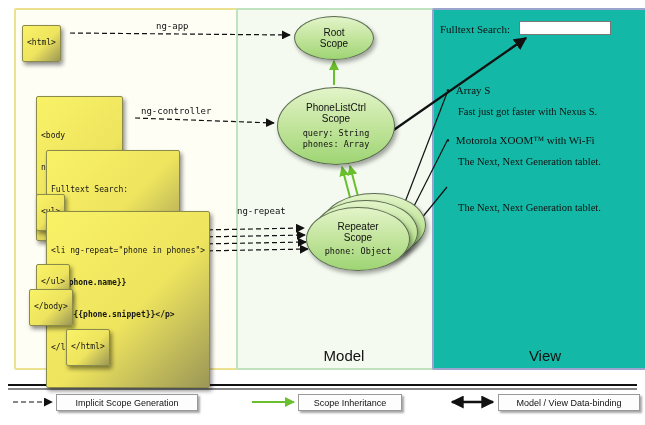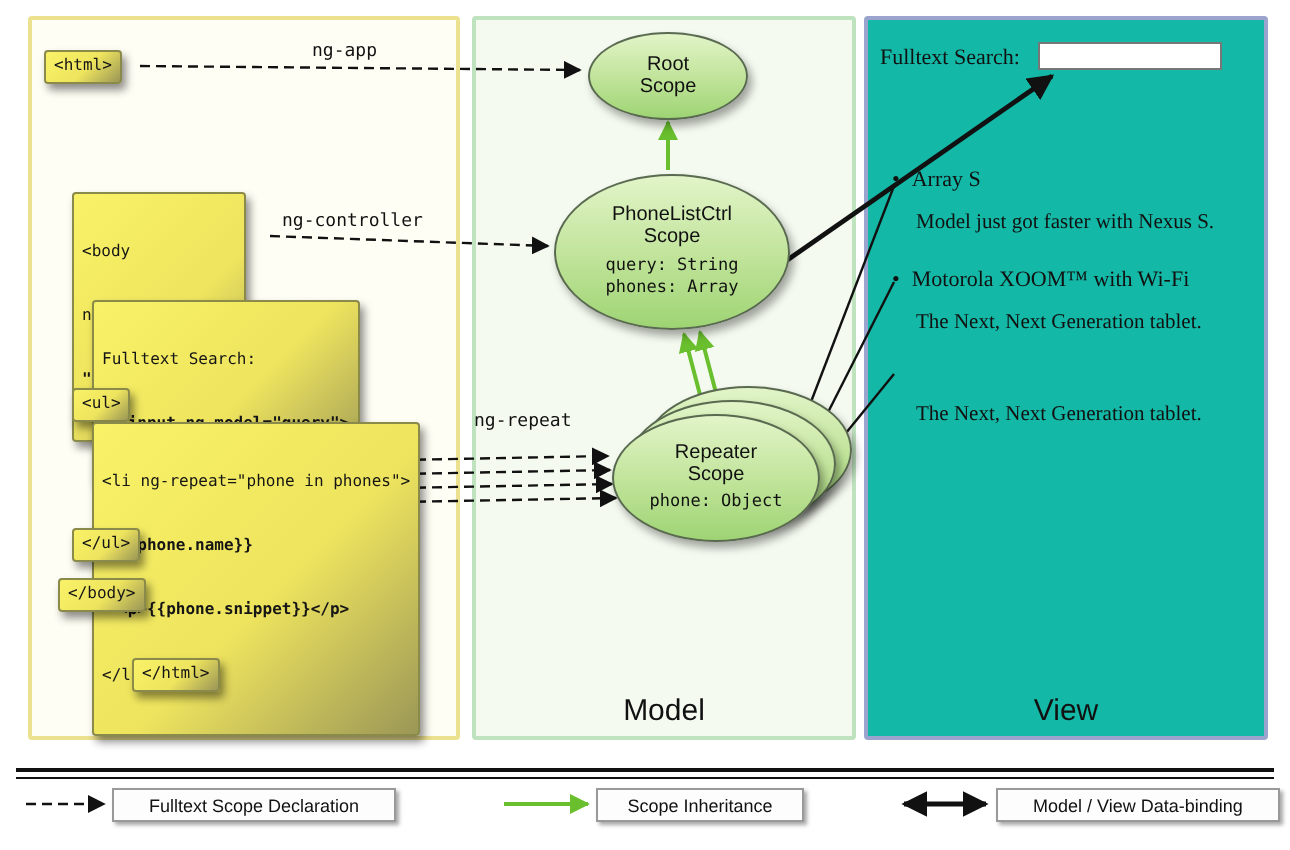--- a/index.html
+++ b/index.html
@@ -1,26 +1,26 @@
 <!DOCTYPE html>
 <html><head>
 <meta charset="utf-8">
 <style>
   html,body{margin:0;padding:0;background:#fff;}
   .stage{position:relative;width:645px;height:425px;background:#fff;overflow:hidden;
          font-family:"Liberation Sans",sans-serif;}
-  .panel{position:absolute;border-radius:2px;}
+  .panel{position:absolute;border-radius:2px;padding-left:24px;}
   .panel-template{left:14px;top:8px;width:212px;height:358px;border:2px solid #ece18f;background:#fffef5;}
   .panel-model{left:236px;top:8px;width:188px;height:358px;border:2px solid #bfe3bf;background:#f4faf0;}
   .panel-view{left:432px;top:8px;width:198px;height:358px;border:2px solid #9ba4ce;background:#14b8a6;}
   .panel-label{position:absolute;left:0;right:0;bottom:4px;text-align:center;
                font:15px "Liberation Sans",sans-serif;color:#111;}
   .codebox{position:absolute;background:linear-gradient(135deg,#f9f267 0%,#eee45e 55%,#9b9756 100%);
            border:1px solid #8a8a4a;border-radius:2px;box-shadow:2px 3px 4px rgba(0,0,0,.45);
-           font:8px "DejaVu Sans Mono",monospace;color:#151515;padding:2px 4px;white-space:pre;line-height:1.35;}
+           font:8px "DejaVu Sans Mono",monospace;color:#151515;padding:12px 4px;white-space:pre;line-height:1.35;}
   .codebox .ind{margin-left:8px;}
   .b{font-weight:bold;}
   .ellipse{position:absolute;border-radius:50%;border:1px solid #5a6a50;
            background:linear-gradient(180deg,#e2f4c8 0%,#bfe398 55%,#9ed474 100%);
            box-shadow:2px 3px 4px rgba(0,0,0,.35);
            display:flex;flex-direction:column;align-items:center;justify-content:center;text-align:center;}
   .etitle{font:10px "Liberation Sans",sans-serif;line-height:1.15;color:#111;}
   .eprop{font:8.5px "DejaVu Sans Mono",monospace;line-height:1.3;color:#111;}
   .arrow-label{position:absolute;font:9px "DejaVu Sans Mono",monospace;color:#111;}
   .view-search-label{position:absolute;left:440px;top:23px;font:11px "Liberation Serif",serif;color:#111;}
@@ -140,26 +140,26 @@
     <div class="etitle">Scope</div>
     <div class="eprop" style="margin-top:2px;">phone: Object</div>
   </div>
 
   <div class="view-search-label">Fulltext Search:</div>
   <input class="view-search-input" type="text" value="" style="">
 
   <div class="view-item-title" style="left:446px;top:84px;">
     <span class="bullet">•</span><span>Array S</span>
   </div>
-  <div class="view-item-desc" style="left:458px;top:106px;">Model just got faster with Nexus S.</div>
+  <div class="view-item-desc" style="left:458px;top:106px;">Fast just got faster with Nexus S.</div>
 
   <div class="view-item-title" style="left:446px;top:134px;">
     <span class="bullet">•</span><span>Motorola XOOM™ with Wi-Fi</span>
   </div>
   <div class="view-item-desc" style="left:458px;top:156px;">The Next, Next Generation tablet.</div>
 
   <div class="view-item-desc" style="left:458px;top:202px;">The Next, Next Generation tablet.</div>
 
-  <div class="legend-box" style="left:56px;top:394px;width:140px;">Fulltext Scope Declaration</div>
+  <div class="legend-box" style="left:56px;top:394px;width:140px;">Implicit Scope Generation</div>
   <div class="legend-box" style="left:298px;top:394px;width:102px;">Scope Inheritance</div>
   <div class="legend-box" style="left:498px;top:394px;width:140px;text-align:center;">Model / View Data-binding</div>
 
 </div>
 
 </body></html>

